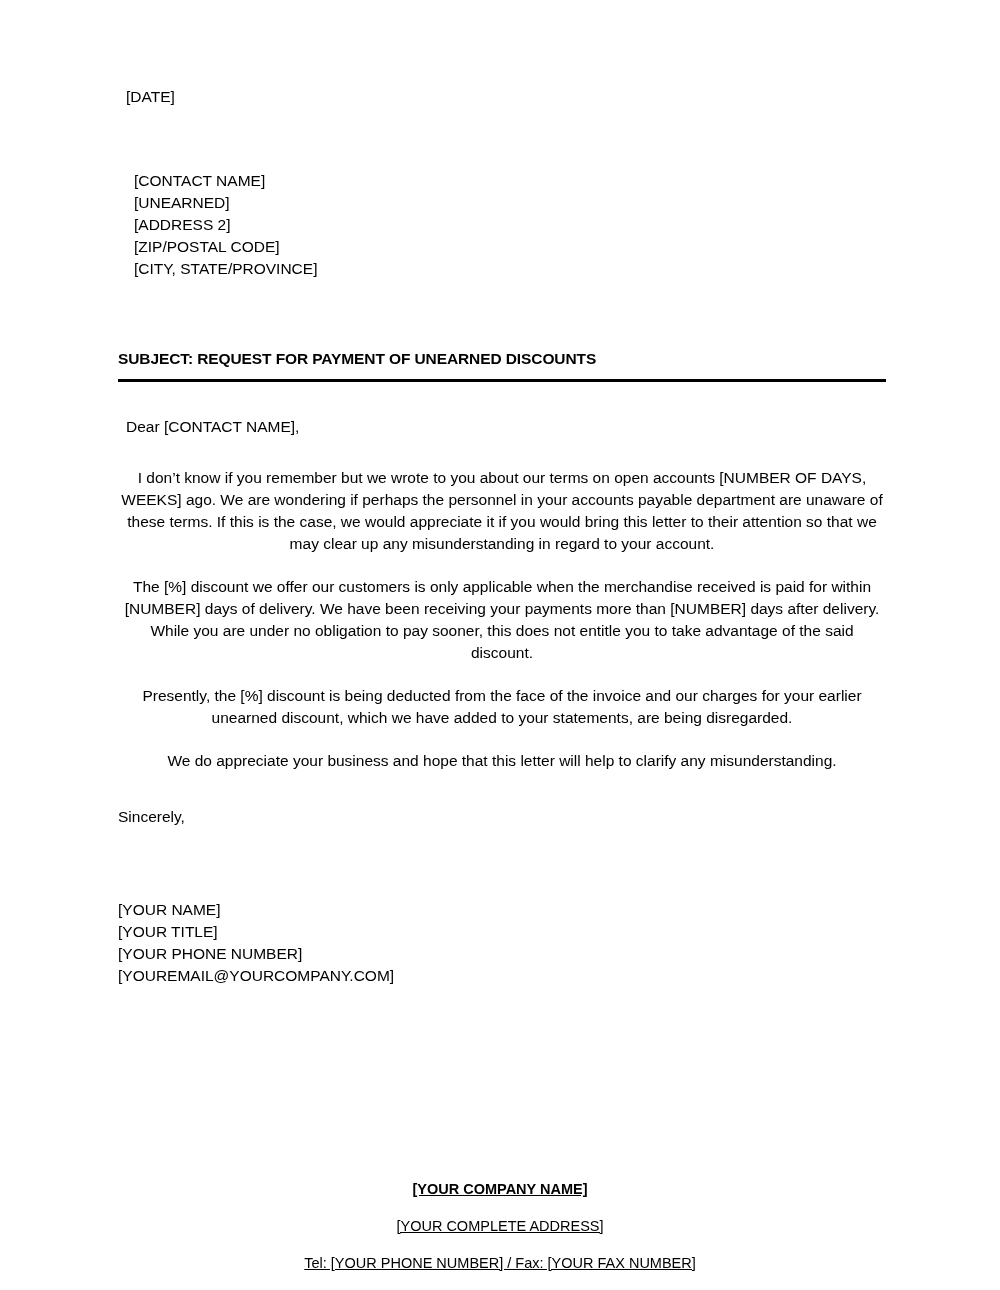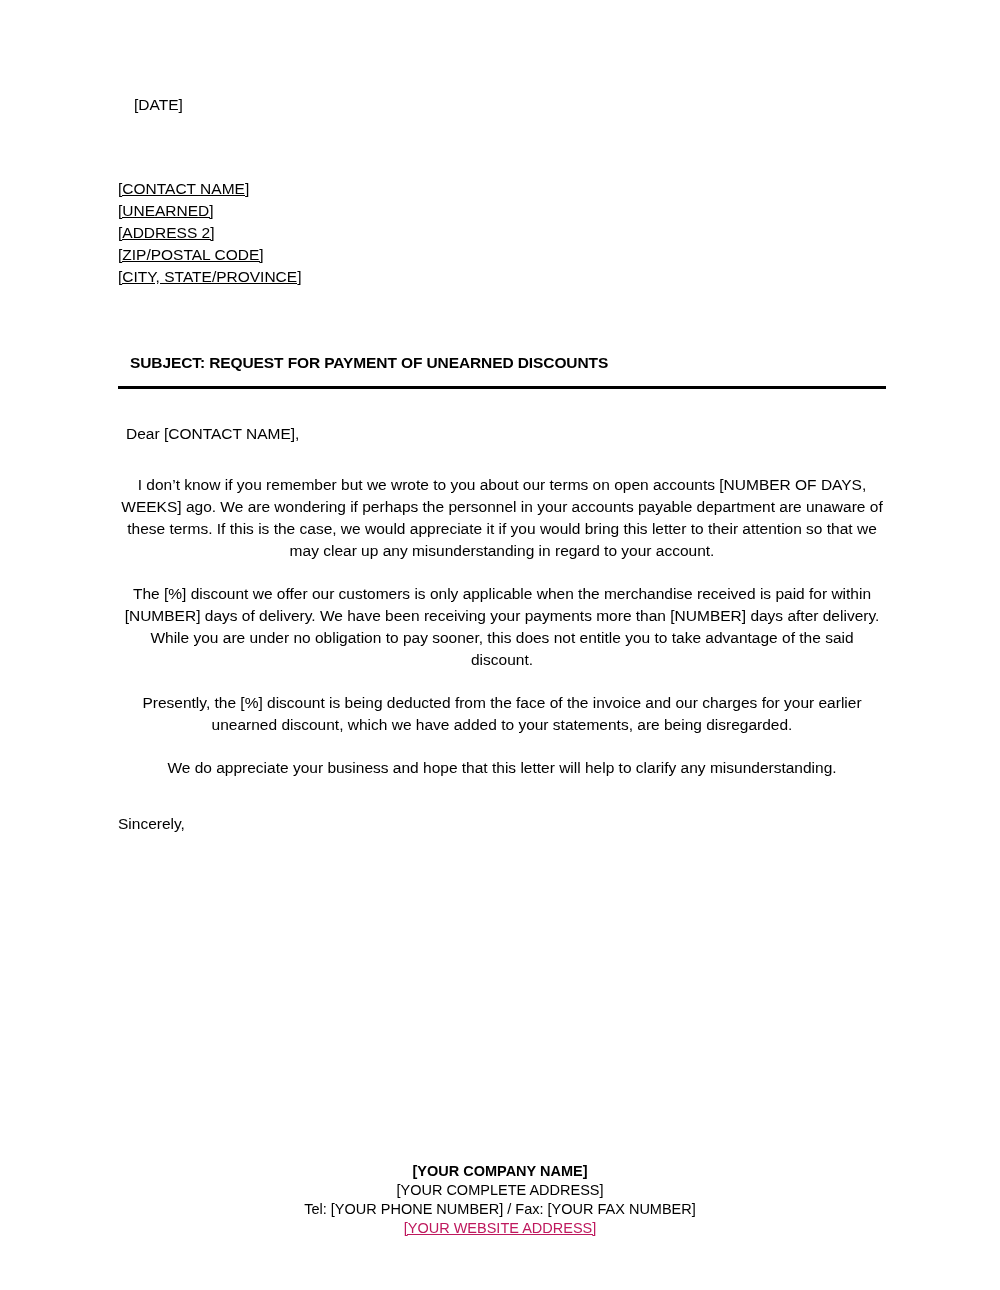--- a/index.html
+++ b/index.html
@@ -26,36 +26,35 @@
     left: 118px;
     top: 0;
     width: 768px;
   }
   .letter-body {
     font-size: 15.5px;
     line-height: 22px;
     color: #000000;
   }
   .date-line {
-    margin: 16px;
+    margin: 8px;
     padding-top: 78px;
   }
   .recipient-block {
-    margin: 0;
+    margin: 16px;
     padding-top: 46px;
-    text-decoration: underline;
   }
   .recipient-line {
     margin: 0;
   }
   .subject-wrap {
     padding-top: 52px;
   }
   .subject-line {
-    margin: 12px;
+    margin: 0;
     font-weight: bold;
     font-size: 15.5px;
     letter-spacing: -0.1px;
   }
   .subject-rule {
     margin: 9px 0 0 0;
     width: 768px;
     height: 3px;
     background: #000000;
     font-size: 0;
@@ -84,21 +83,22 @@
   .footer {
     position: absolute;
     left: 0;
     right: 0;
     top: 1162px;
     text-align: center;
     font-size: 14.5px;
     line-height: 19px;
   }
   .footer-line {
-    margin: 0;
+    margin: 18px;
+    text-decoration: underline;
   }
   .footer-company {
     font-weight: bold;
   }
   .footer-website {
     color: #be185d;
     text-decoration: underline;
     cursor: pointer;
   }
 </style>
@@ -128,20 +128,26 @@
 
       <p class="salutation">Dear [CONTACT NAME],</p>
 
       <p class="para">I don’t know if you remember but we wrote to you about our terms on open accounts [NUMBER OF DAYS, WEEKS] ago. We are wondering if perhaps the personnel in your accounts payable department are unaware of these terms. If this is the case, we would appreciate it if you would bring this letter to their attention so that we may clear up any misunderstanding in regard to your account.</p>
       <p class="para">The [%] discount we offer our customers is only applicable when the merchandise received is paid for within [NUMBER] days of delivery. We have been receiving your payments more than [NUMBER] days after delivery. While you are under no obligation to pay sooner, this does not entitle you to take advantage of the said discount.</p>
       <p class="para">Presently, the [%] discount is being deducted from the face of the invoice and our charges for your earlier unearned discount, which we have added to your statements, are being disregarded.</p>
       <p class="para">We do appreciate your business and hope that this letter will help to clarify any misunderstanding.</p>
 
       <p class="closing">Sincerely,</p>
 
+      <div class="signature-block">
+        <p class="signature-line">[YOUR NAME]</p>
+        <p class="signature-line">[YOUR TITLE]</p>
+        <p class="signature-line">[YOUR PHONE NUMBER]</p>
+        <p class="signature-line">[YOUREMAIL@YOURCOMPANY.COM]</p>
+      </div>
 
     </div>
   </div>
 
   <div class="footer">
     <p class="footer-line footer-company">[YOUR COMPANY NAME]</p>
     <p class="footer-line">[YOUR COMPLETE ADDRESS]</p>
     <p class="footer-line">Tel: [YOUR PHONE NUMBER] / Fax: [YOUR FAX NUMBER]</p>
     <p class="footer-line"><span class="footer-website">[YOUR WEBSITE ADDRESS]</span></p>
   </div>

